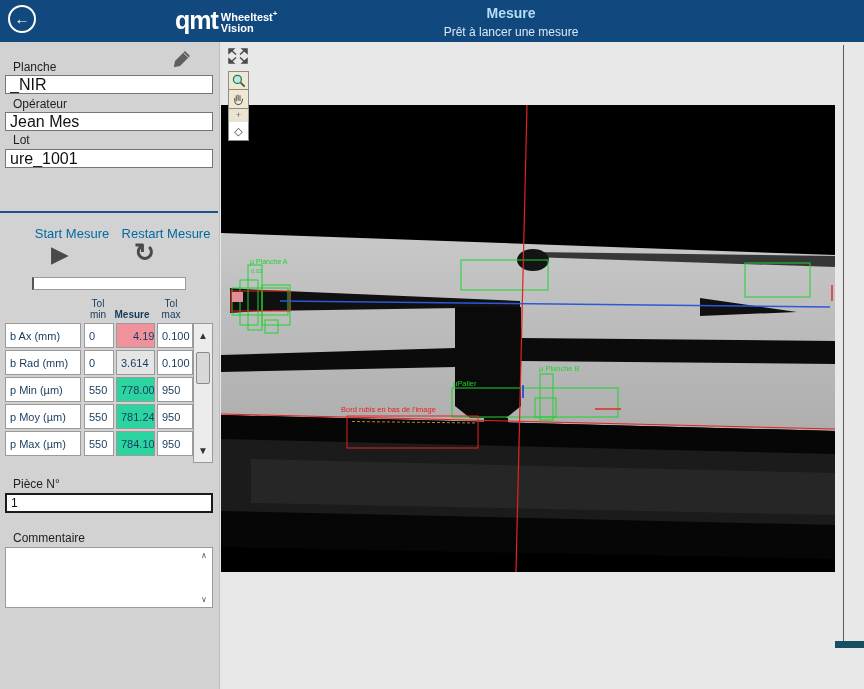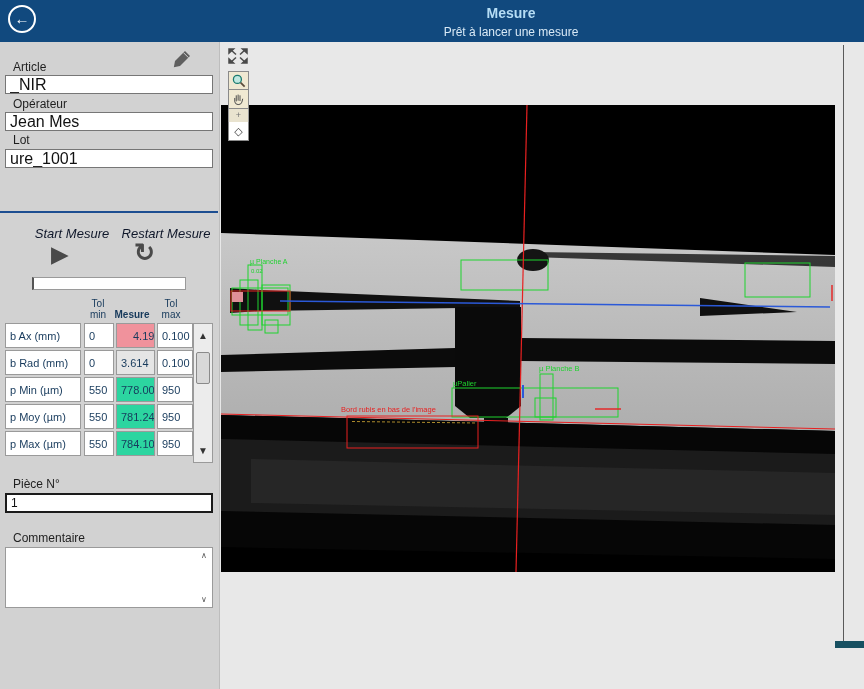--- a/index.html
+++ b/index.html
@@ -20,21 +20,21 @@
   .page-title { font-size:14px; font-weight:bold; color:#b5ddf5; }
   .page-subtitle { font-size:12px; color:#d8e9f6; margin-top:4px; }
 
   
   .sidebar { position:absolute; left:0; top:42px; width:220px; height:647px; background:#d2d2d2; border-right:1px solid #bdbdbd; }
   .field-label { position:absolute; left:13px; font-size:12px; color:#1f1f1f; }
   .tb { position:absolute; left:5px; width:208px; height:19px; background:#fff; border:1px solid #767676;
     font-size:16px; color:#111; padding:0 4px; font-family:"Liberation Sans",sans-serif; }
   .edit-icon { position:absolute; left:171px; top:6px; width:22px; height:22px; cursor:pointer; }
   .divider { position:absolute; left:0; top:169px; width:218px; height:2px; background:#1d4e91; }
-  .action-label { position:absolute; top:184px; font-size:13px; color:#0f172a; text-align:center; cursor:pointer;font-style:italic; }
+  .action-label { position:absolute; top:184px; font-size:13px; color:#0369a1; text-align:center; cursor:pointer; }
   .icon-btn { position:absolute; color:#4a4a4a; cursor:pointer; }
   .progress { position:absolute; left:32px; top:235px; width:154px; height:13px; background:#fff;
     border:1px solid #9a9a9a; border-left:2px solid #555; }
 
   .th { position:absolute; font-size:10px; color:#16395b; text-align:center; line-height:11px; }
   .th.b { font-weight:bold; }
   .grid { position:absolute; left:5px; top:281px; width:176px; height:140px; }
   .cell { position:absolute; background:#fff; border:1px solid #9a9a9a; height:25px;
     font-size:11px; color:#173a5c; line-height:24px; padding-left:4px; overflow:hidden; }
   .c-name { left:0; width:76px; }
@@ -70,34 +70,41 @@
   .roi { fill:none; stroke:#1fd32f; stroke-width:1; }
   .alert { fill:none; stroke:#e82020; stroke-width:1; }
   .gtxt { fill:#1fd32f; font-family:"Liberation Sans",sans-serif; }
   .rtxt { fill:#e82020; font-family:"Liberation Sans",sans-serif; }
 </style>
 </head>
 <body>
 
 <div class="topbar">
   <div class="back-btn">←</div>
+  <div class="logo">
+    <div class="logo-mark">qmt</div>
+    <div class="logo-right">
+      <div class="logo-name"><span>Wheeltest</span><span class="logo-plus">+</span></div>
+      <div class="logo-sub">Vision</div>
+    </div>
+  </div>
   <div class="title-block">
     <div class="page-title">Mesure</div>
     <div class="page-subtitle">Prêt à lancer une mesure</div>
   </div>
 </div>
 
 <div class="sidebar">
 
   <svg class="edit-icon" viewBox="0 0 22 22">
     <path d="M14 3 l5 5 L9 18 l-6.2 1.2 L4 13 z" fill="#5f5f5f"></path>
     <path d="M12.4 4.6 l5 5" stroke="#d2d2d2" stroke-width="1"></path>
   </svg>
 
-  <div class="field-label" style="top:18px">Article</div>
+  <div class="field-label" style="top:18px">Planche</div>
   <input class="tb" style="top: 33px;" value="_NIR">
   <div class="field-label" style="top:55px">Opérateur</div>
   <input class="tb" style="top: 70px;" value="Jean Mes">
   <div class="field-label" style="top:91px">Lot</div>
   <input class="tb" style="top: 107px;" value="ure_1001">
 
   <div class="divider"></div>
 
   <div class="action-label" style="left:22px;width:100px">Start Mesure</div>
   <div class="action-label" style="left:116px;width:100px">Restart Mesure</div>

